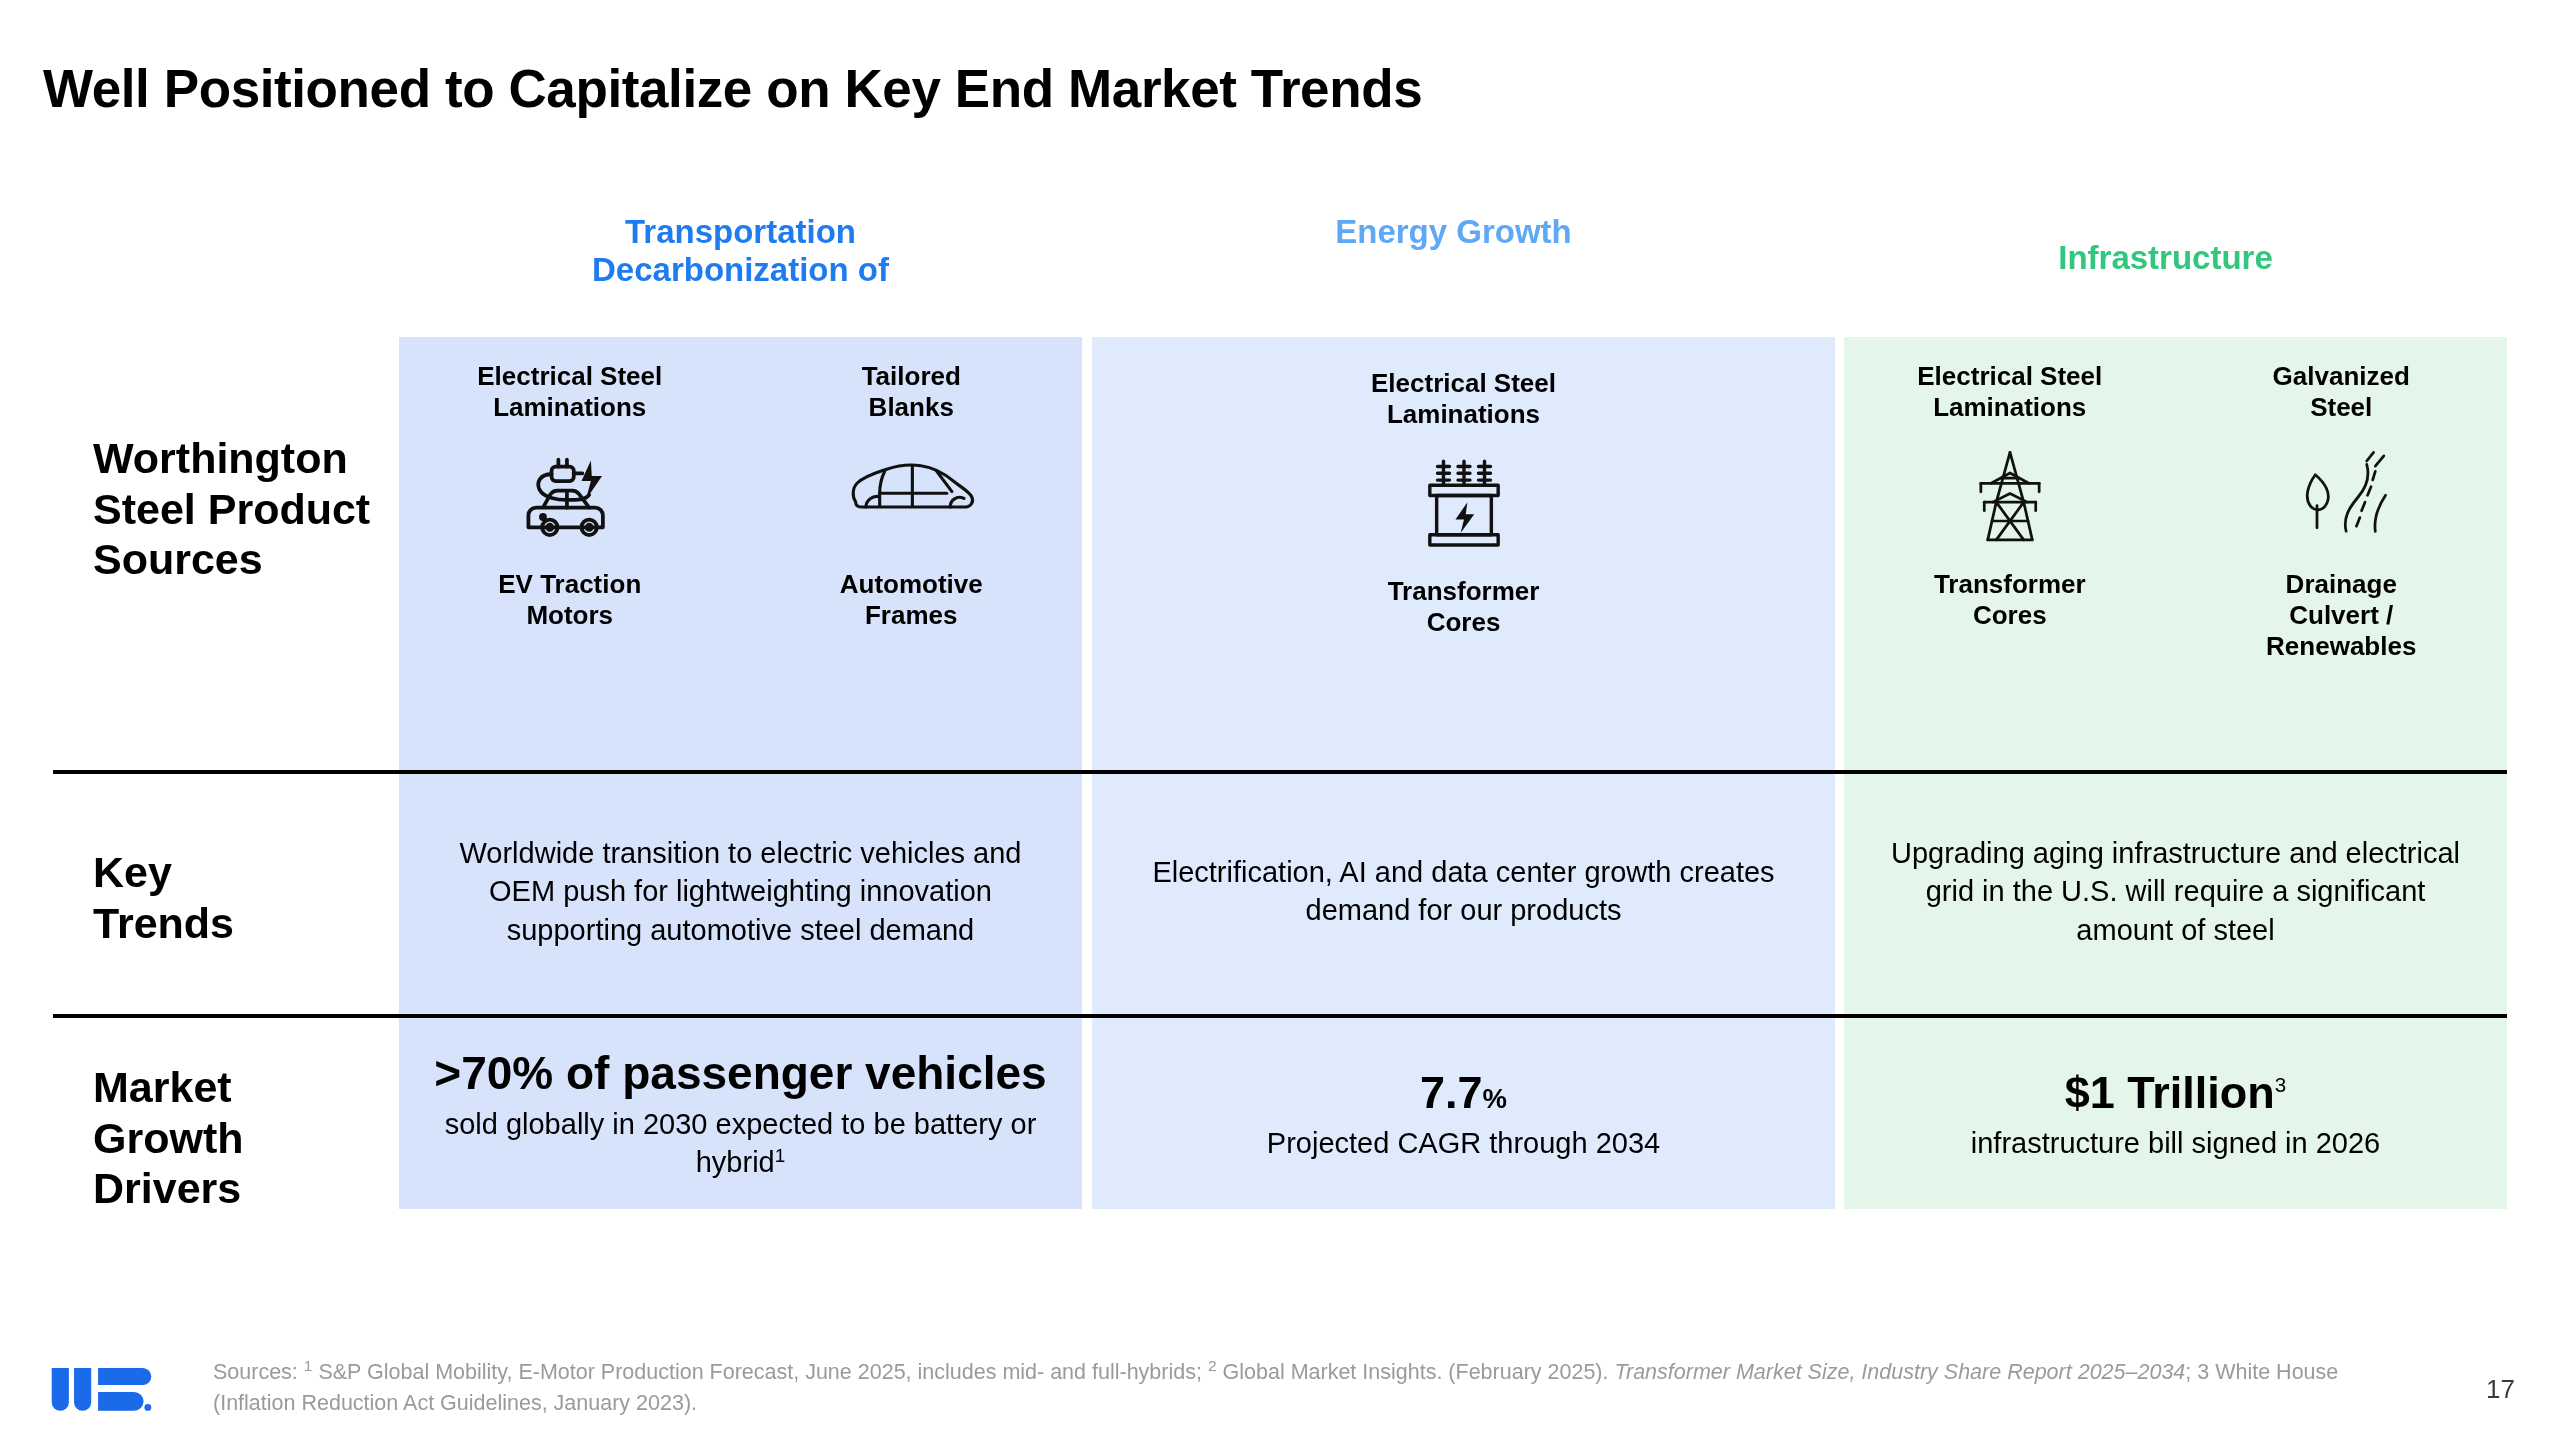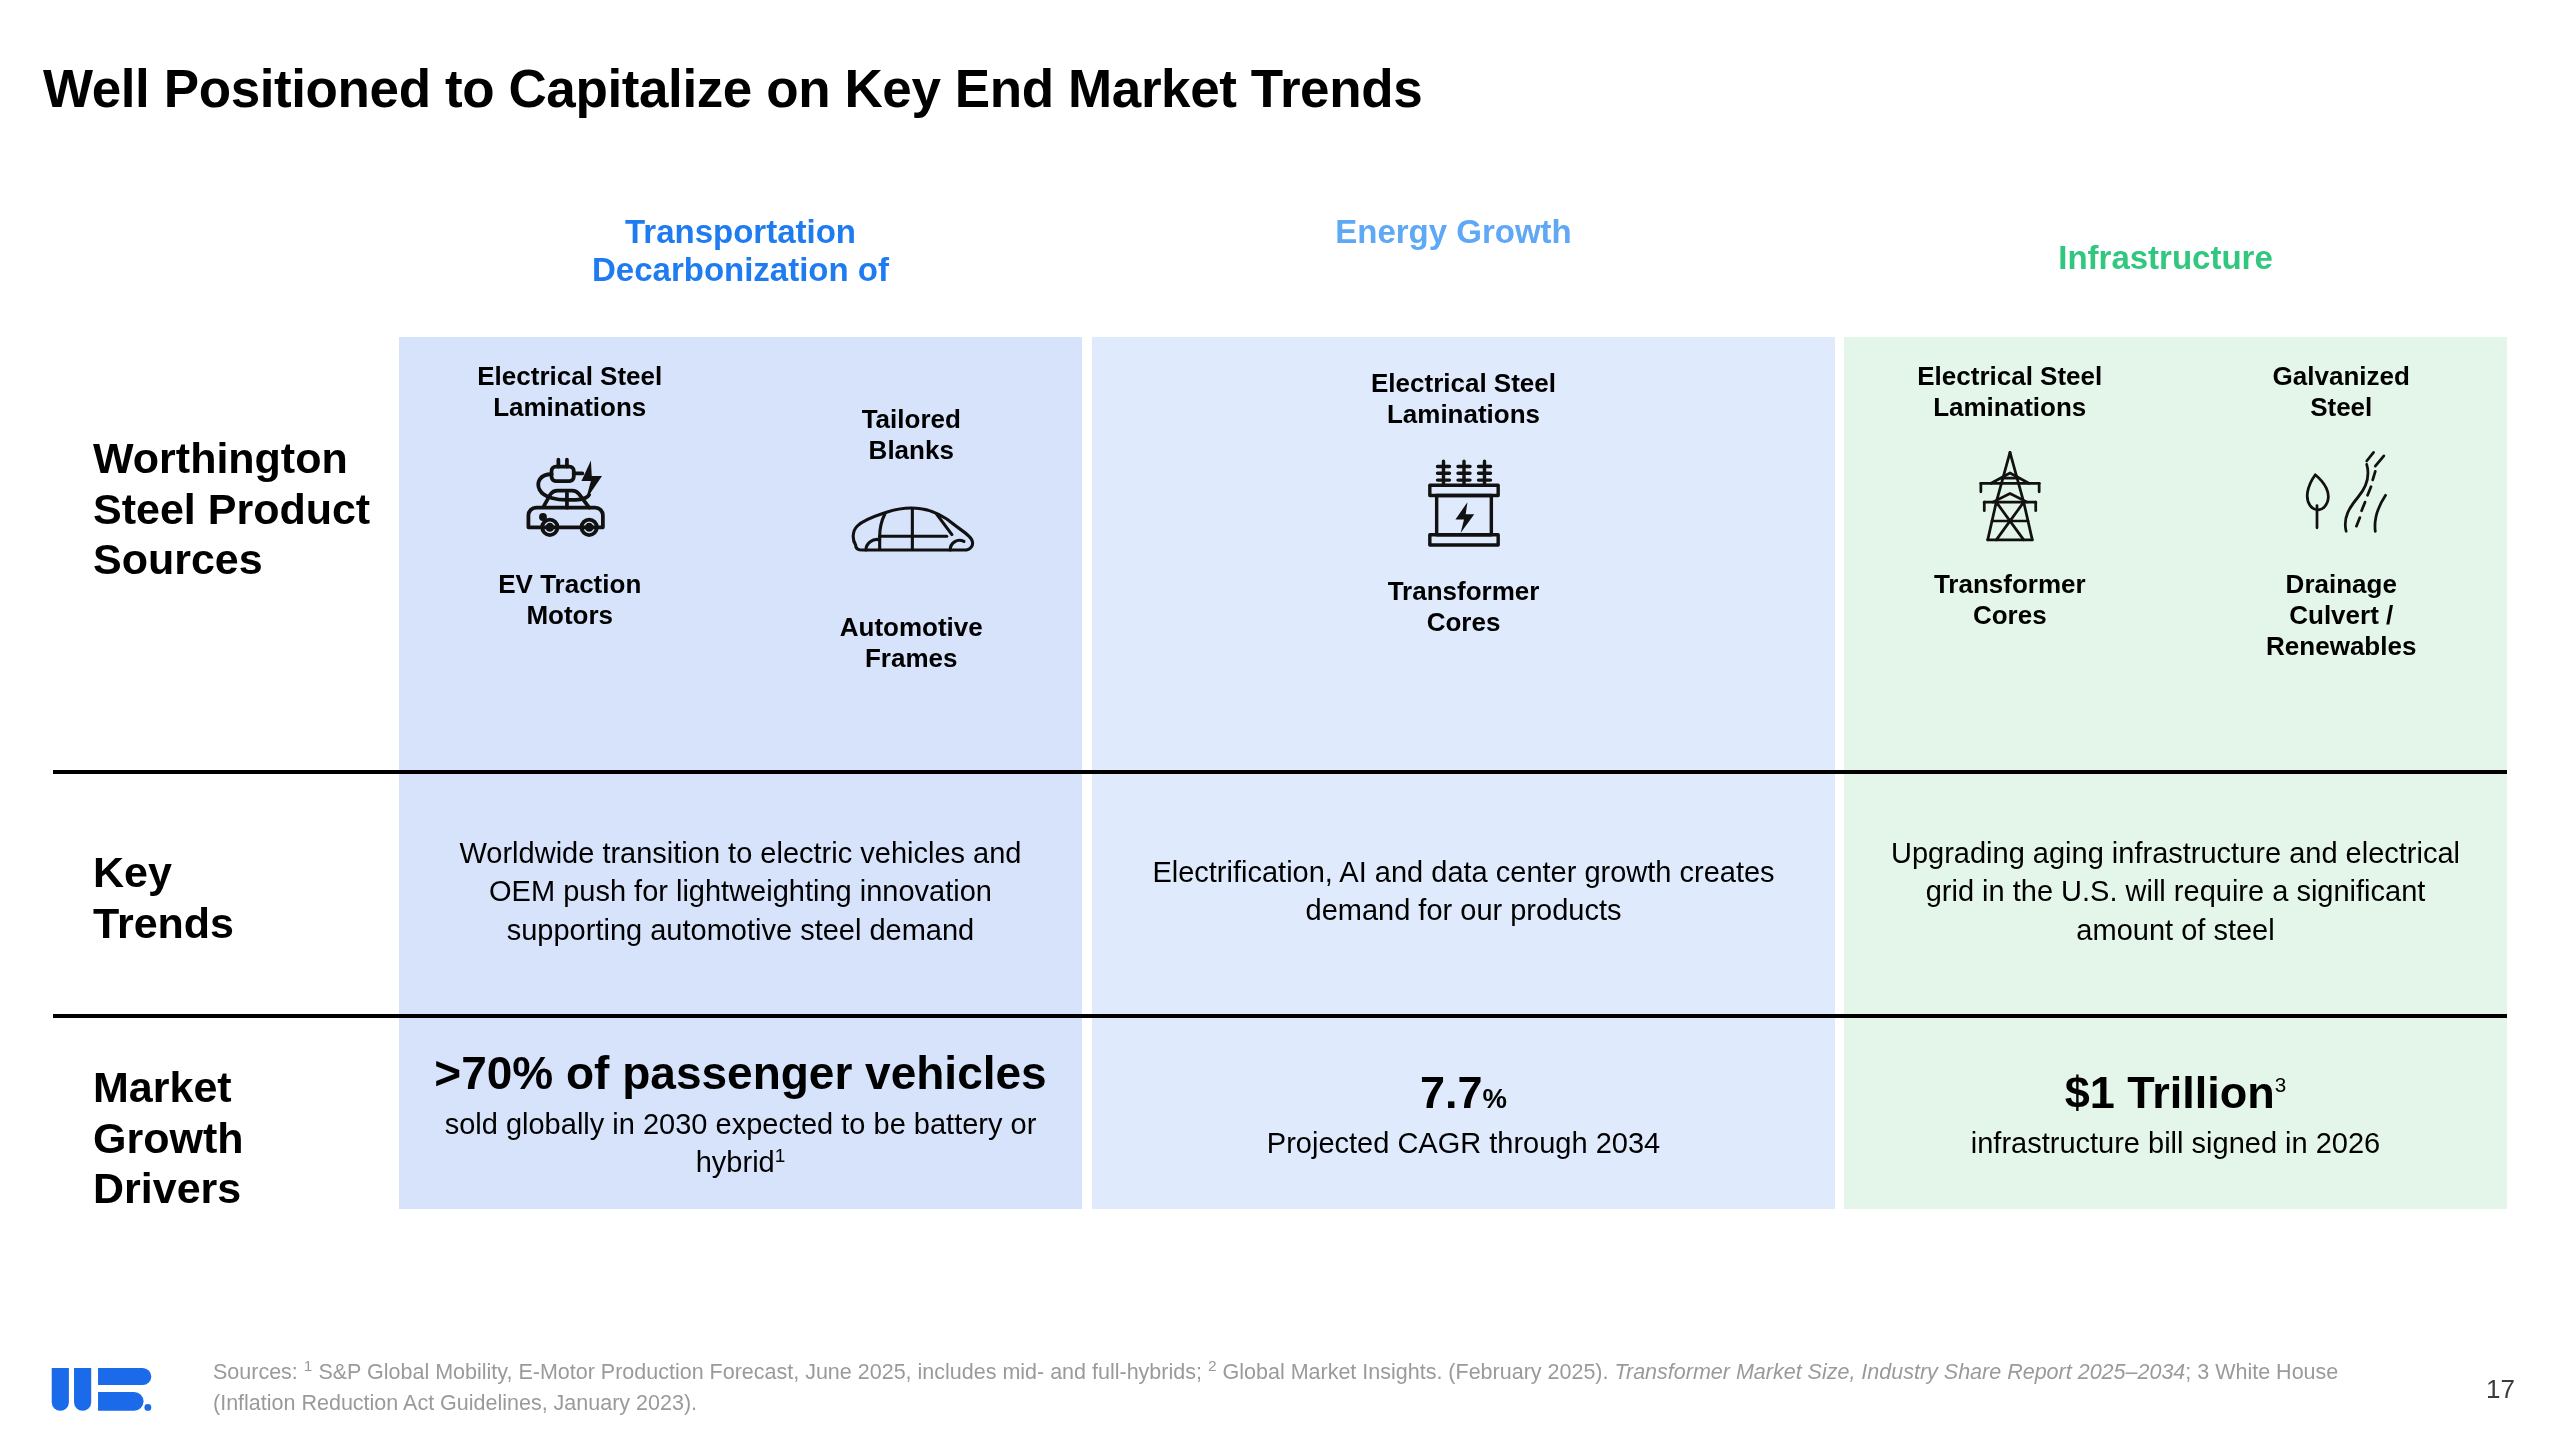--- a/index.html
+++ b/index.html
@@ -264,21 +264,21 @@
                 <circle cx="36" cy="88" r="3"></circle>
                 <circle cx="82" cy="88" r="3"></circle>
                 <circle cx="28" cy="76" r="2.4" fill="#111"></circle>
               </svg>
             </div>
             <div class="prod-bottom-label" style="white-space:pre-line;">EV Traction
 Motors</div>
           </div>
 
           <div class="prod-item">
-            <div class="prod-top-label" style="white-space:pre-line;margin-top:43px;">Tailored
+            <div class="prod-top-label" style="white-space:pre-line;">Tailored
 Blanks</div>
             <div class="prod-icon tight">
               <svg width="129" height="64" viewBox="0 0 150 74" fill="none" stroke="#111" stroke-width="3.6" stroke-linecap="round" stroke-linejoin="round">
                 <path d="M10 52 C6 46 6 36 12 30 C20 22 34 18 46 14 C58 10 74 8 86 10 C100 12 112 18 124 28 C134 36 142 40 145 46 C148 52 144 58 136 58 H18 C12 58 10 56 10 52 Z"></path>
                 <path d="M44 16 C40 24 38 34 38 42 L38 57"></path>
                 <path d="M76 10 L76 57"></path>
                 <path d="M104 16 C110 24 116 32 122 40"></path>
                 <path d="M38 42 H116"></path>
                 <path d="M22 58 C22 50 30 44 38 46"></path>
                 <path d="M120 58 C120 50 128 44 136 48"></path>

